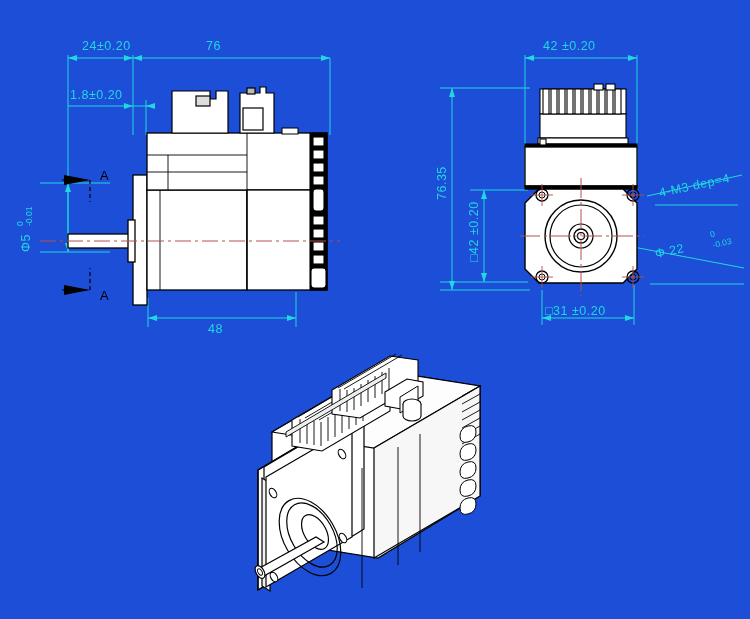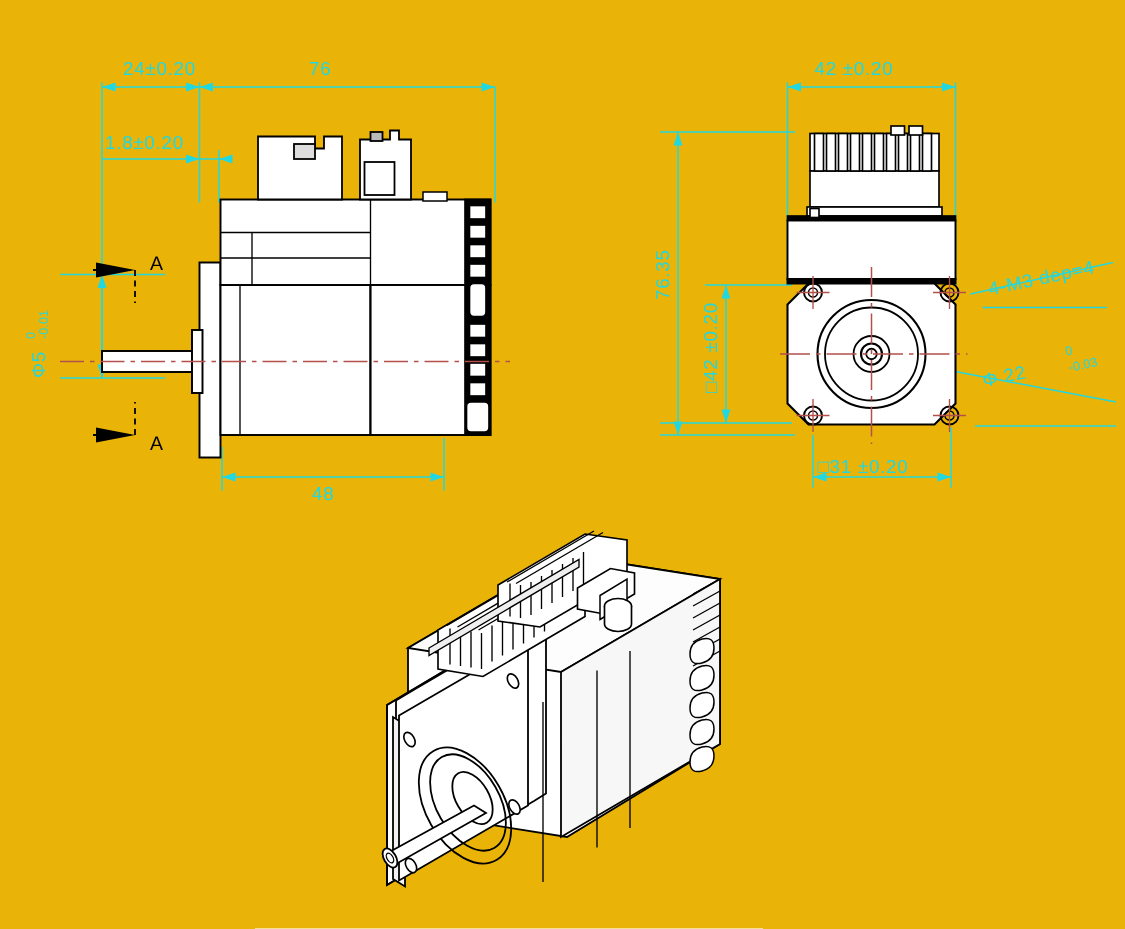--- a/index.html
+++ b/index.html
@@ -1,18 +1,18 @@
 <!DOCTYPE html>
 <html><head>
 <meta charset="utf-8">
 <style>
   html,body{margin:0;padding:0;background:#ffffff;}
   body{width:750px;height:619px;overflow:hidden;
        font-family:"Liberation Sans", sans-serif;}
-  #sheet{position:relative;width:750px;height:619px;background:#eab308;}
+  #sheet{position:relative;width:750px;height:619px;background:#1d4ed8;}
   svg{display:block;}
   .dimtext{font-family:"Liberation Sans", sans-serif;font-size:12.5px;fill:#21d8e0;
            letter-spacing:0.5px;}
   .lbl{font-family:"Liberation Sans", sans-serif;font-size:13px;fill:#000;}
   .tol{font-family:"Liberation Sans", sans-serif;font-size:8.5px;fill:#21d8e0;}
 </style>
 </head>
 <body>
 
 <div id="sheet">

